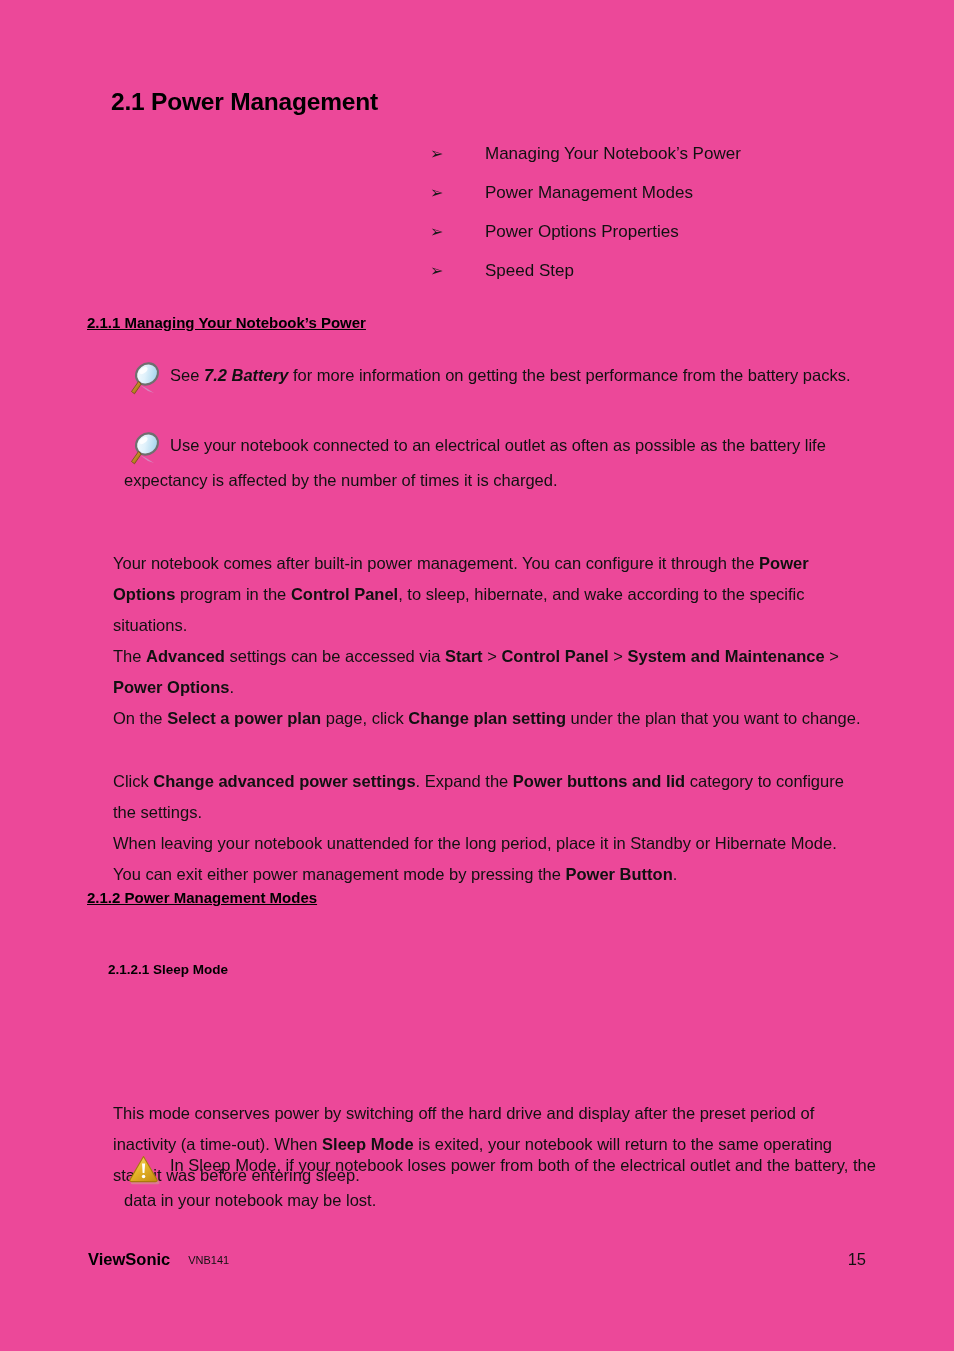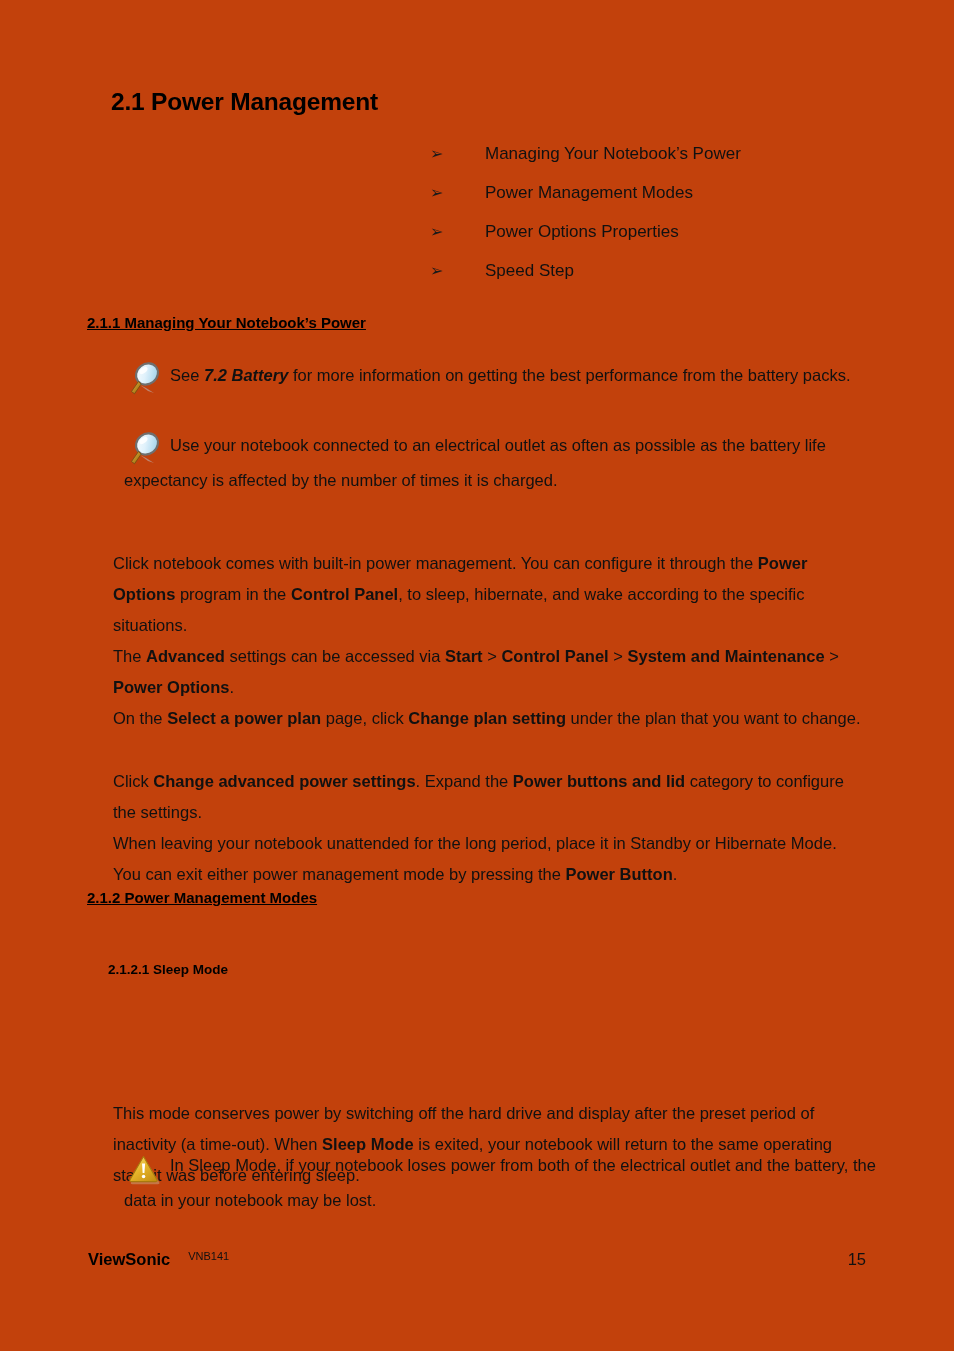--- a/index.html
+++ b/index.html
@@ -9,21 +9,21 @@
   }
   body {
     font-family: "Liberation Sans", sans-serif;
     color: #000000;
     -webkit-font-smoothing: antialiased;
   }
   .page {
     position: relative;
     width: 954px;
     height: 1351px;
-    background: #c2410c;
+    background: #ec4899;
     overflow: hidden;
   }
 
   
   .h1 {
     position: absolute;
     left: 111px;
     top: 88px;
     font-size: 24.5px;
     font-weight: bold;
@@ -123,21 +123,21 @@
   }
   .para b { font-weight: bold; }
 
   
   .footer {
     position: absolute;
     left: 88px;
     right: 88px;
     top: 1250px;
     display: flex;
-    align-items: flex-start;
+    align-items: center;
   }
   .footer-brand {
     font-size: 16.5px;
     font-weight: bold;
     color: #000;
   }
   .footer-model {
     font-size: 11px;
     margin-left: 18px;
     color: #111;
@@ -218,21 +218,21 @@
         <ellipse cx="23" cy="14" rx="11.5" ry="10" transform="rotate(-38 23 14)" fill="url(#lensg2)" stroke="#6f6f6f" stroke-width="2.1"></ellipse>
         <ellipse cx="19.5" cy="10.5" rx="4.6" ry="2.6" transform="rotate(-38 19.5 10.5)" fill="#ffffff" opacity="0.85"></ellipse>
         <path d="M14.5 21.5 L7.5 31.5 L10.5 33.8 L17.2 24.1 Z" fill="url(#handg2)" stroke="#6e4d11" stroke-width="0.8"></path>
         <path d="M16 25 L24 31 L30 33 L22 28 Z" fill="#b9d7ea" opacity="0.45"></path>
       </svg>
     </span>
     <span class="note-text">Use your notebook connected to an electrical outlet as often as possible as the battery life expectancy is affected by the number of times it is charged.</span>
   </div>
 
   <div class="body-block p1">
-    <p class="para"><span>Click notebook comes with built-in power management. You can configure it through the </span><b>Power Options</b><span> program in the </span><b>Control Panel</b><span>, to sleep, hibernate, and wake according to the specific situations.</span></p>
+    <p class="para"><span>Your notebook comes after built-in power management. You can configure it through the </span><b>Power Options</b><span> program in the </span><b>Control Panel</b><span>, to sleep, hibernate, and wake according to the specific situations.</span></p>
   </div>
 
   <div class="body-block p2">
     <p class="para"><span>The </span><b>Advanced</b><span> settings can be accessed via </span><b>Start</b><span> &gt; </span><b>Control Panel</b><span> &gt; </span><b>System and Maintenance</b><span> &gt; </span><b>Power Options</b><span>.</span></p>
   </div>
 
   <div class="body-block p3">
     <p class="para"><span>On the </span><b>Select a power plan</b><span> page, click </span><b>Change plan setting</b><span> under the plan that you want to change.</span></p>
   </div>
 

